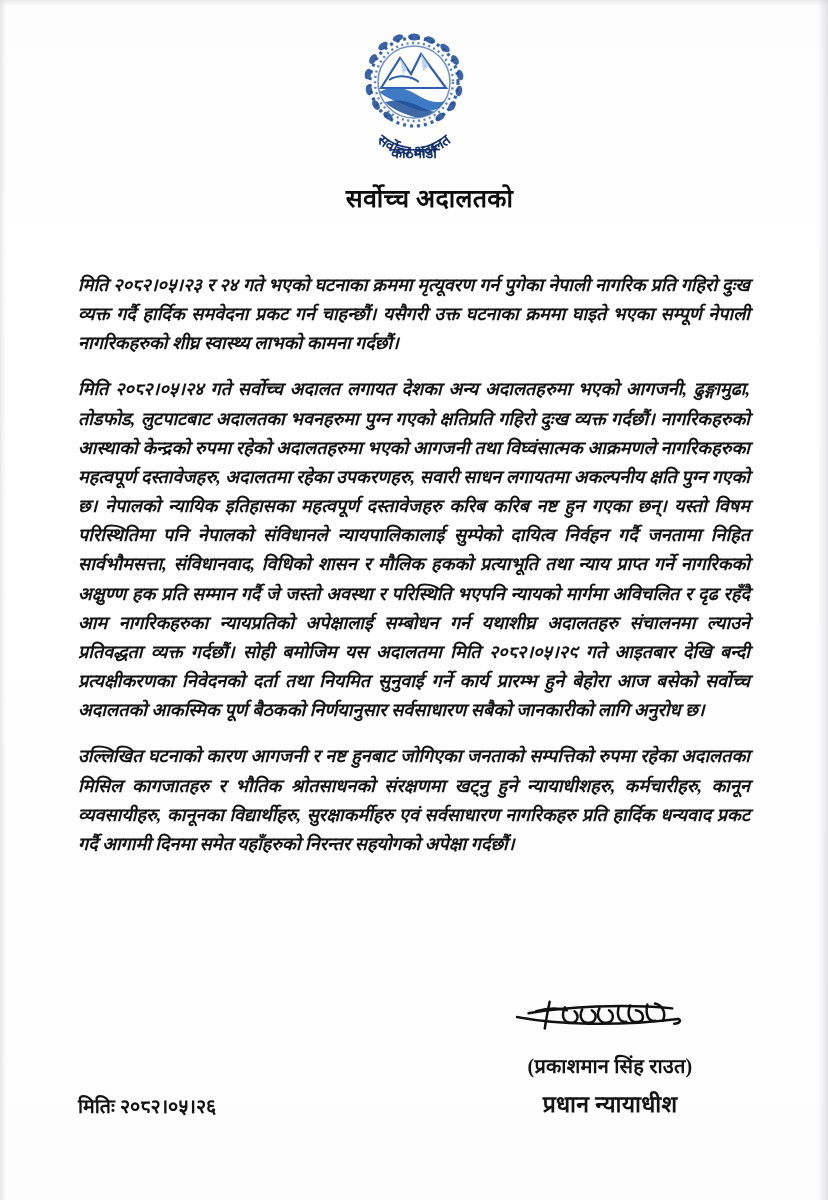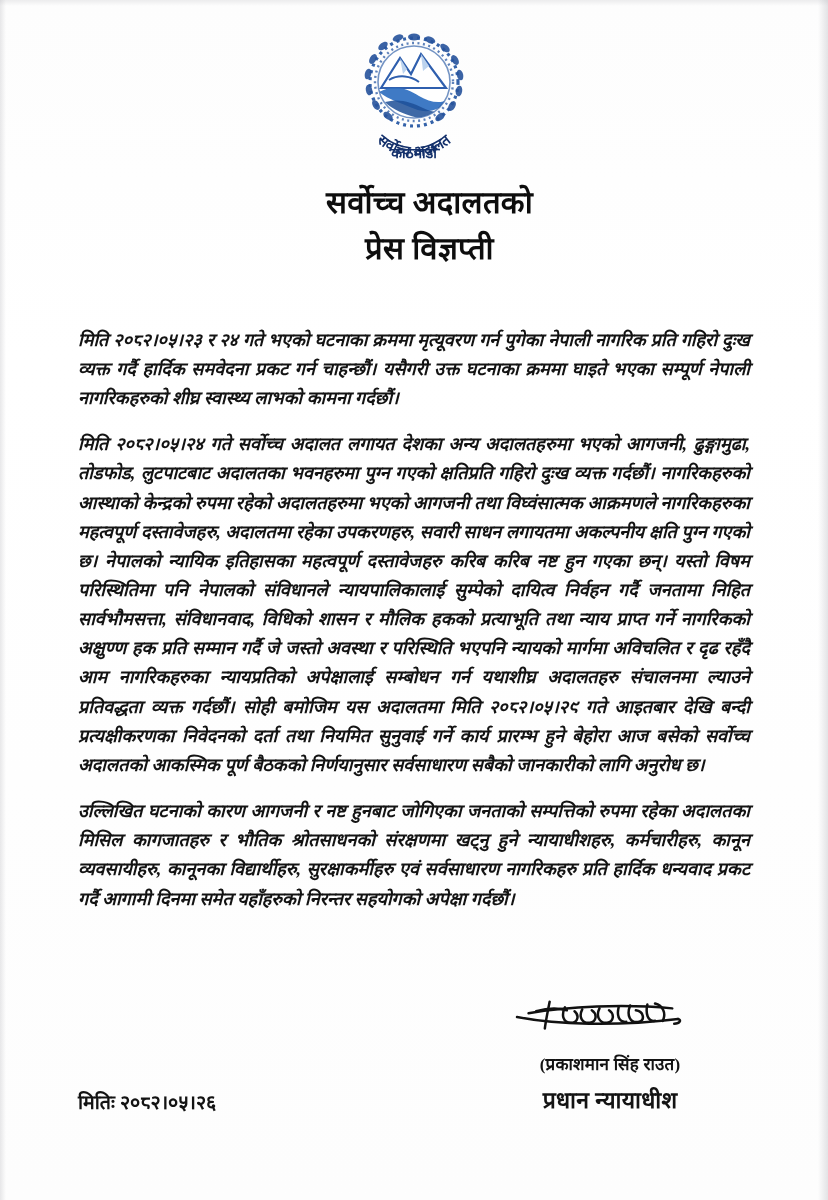--- a/index.html
+++ b/index.html
@@ -61,21 +61,21 @@
   }
   .emblem svg { display: block; }
 
   
   .title-block {
     text-align: center;
     margin-top: 18px;
     line-height: 1.48;
   }
   .title-line {
-    font-size: 31px;
+    font-size: 25px;
     font-weight: 700;
     letter-spacing: 0.3px;
     color: #0d0d0d;
     margin-left: 31px;
   }
 
   
   .body-block {
     margin: 0 auto;
     padding: 0 78px 0 78px;
@@ -113,21 +113,21 @@
     text-align: center;
     width: 300px;
   }
   .signature {
     height: 46px;
     position: relative;
     margin-bottom: 2px;
   }
   .signature svg { display: block; margin: 0 auto; }
   .sign-name {
-    font-size: 17px;
+    font-size: 20px;
     font-weight: 600;
     color: #131313;
     letter-spacing: 0.2px;
     margin-top: 12px;
   }
   .sign-role {
     font-size: 23px;
     font-weight: 600;
     color: #131313;
     margin-top: 8px;
@@ -192,21 +192,20 @@
         <text font-family="'DejaVu Sans', sans-serif" font-size="14.5" font-weight="700" fill="#13306b">
           <textPath href="#arcTop" startOffset="50%" text-anchor="middle">सर्वोच्च अदालत</textPath>
         </text>
         <text x="69" y="128" text-anchor="middle" font-family="'DejaVu Sans', sans-serif" font-size="14" font-weight="700" fill="#13306b">काठमाडौं</text>
       </svg>
     </div>
   </div>
 
   <div class="title-block">
     <div class="title-line">सर्वोच्च अदालतको</div>
-    <div class="title-line">प्रेस विज्ञप्ती</div>
   </div>
 
   <div class="body-block">
     <p class="para">मिति २०८२।०५।२३ र २४ गते भएको घटनाका क्रममा मृत्यूवरण गर्न पुगेका नेपाली नागरिक प्रति गहिरो दुःख व्यक्त गर्दै हार्दिक समवेदना प्रकट गर्न चाहन्छौं। यसैगरी उक्त घटनाका क्रममा घाइते भएका सम्पूर्ण नेपाली नागरिकहरुको शीघ्र स्वास्थ्य लाभको कामना गर्दछौं।</p>
     <p class="para">मिति २०८२।०५।२४ गते सर्वोच्च अदालत लगायत देशका अन्य अदालतहरुमा भएको आगजनी, ढुङ्गामुढा, तोडफोड, लुटपाटबाट अदालतका भवनहरुमा पुग्न गएको क्षतिप्रति गहिरो दुःख व्यक्त गर्दछौं। नागरिकहरुको आस्थाको केन्द्रको रुपमा रहेको अदालतहरुमा भएको आगजनी तथा विघ्वंसात्मक आक्रमणले नागरिकहरुका महत्वपूर्ण दस्तावेजहरु, अदालतमा रहेका उपकरणहरु, सवारी साधन लगायतमा अकल्पनीय क्षति पुग्न गएको छ। नेपालको न्यायिक इतिहासका महत्वपूर्ण दस्तावेजहरु करिब करिब नष्ट हुन गएका छन्। यस्तो विषम परिस्थितिमा पनि नेपालको संविधानले न्यायपालिकालाई सुम्पेको दायित्व निर्वहन गर्दै जनतामा निहित सार्वभौमसत्ता, संविधानवाद, विधिको शासन र मौलिक हकको प्रत्याभूति तथा न्याय प्राप्त गर्ने नागरिकको अक्षुण्ण हक प्रति सम्मान गर्दै जे जस्तो अवस्था र परिस्थिति भएपनि न्यायको मार्गमा अविचलित र दृढ रहँदै आम नागरिकहरुका न्यायप्रतिको अपेक्षालाई सम्बोधन गर्न यथाशीघ्र अदालतहरु संचालनमा ल्याउने प्रतिवद्धता व्यक्त गर्दछौं। सोही बमोजिम यस अदालतमा मिति २०८२।०५।२९ गते आइतबार देखि बन्दी प्रत्यक्षीकरणका निवेदनको दर्ता तथा नियमित सुनुवाई गर्ने कार्य प्रारम्भ हुने बेहोरा आज बसेको सर्वोच्च अदालतको आकस्मिक पूर्ण बैठकको निर्णयानुसार सर्वसाधारण सबैको जानकारीको लागि अनुरोध छ।</p>
     <p class="para">उल्लिखित घटनाको कारण आगजनी र नष्ट हुनबाट जोगिएका जनताको सम्पत्तिको रुपमा रहेका अदालतका मिसिल कागजातहरु र भौतिक श्रोतसाधनको संरक्षणमा खट्नु हुने न्यायाधीशहरु, कर्मचारीहरु, कानून व्यवसायीहरु, कानूनका विद्यार्थीहरु, सुरक्षाकर्मीहरु एवं सर्वसाधारण नागरिकहरु प्रति हार्दिक धन्यवाद प्रकट गर्दै आगामी दिनमा समेत यहाँहरुको निरन्तर सहयोगको अपेक्षा गर्दछौं।</p>
   </div>
 
   <div class="footer">
     <div class="footer-date">मितिः २०८२।०५।२६</div>

